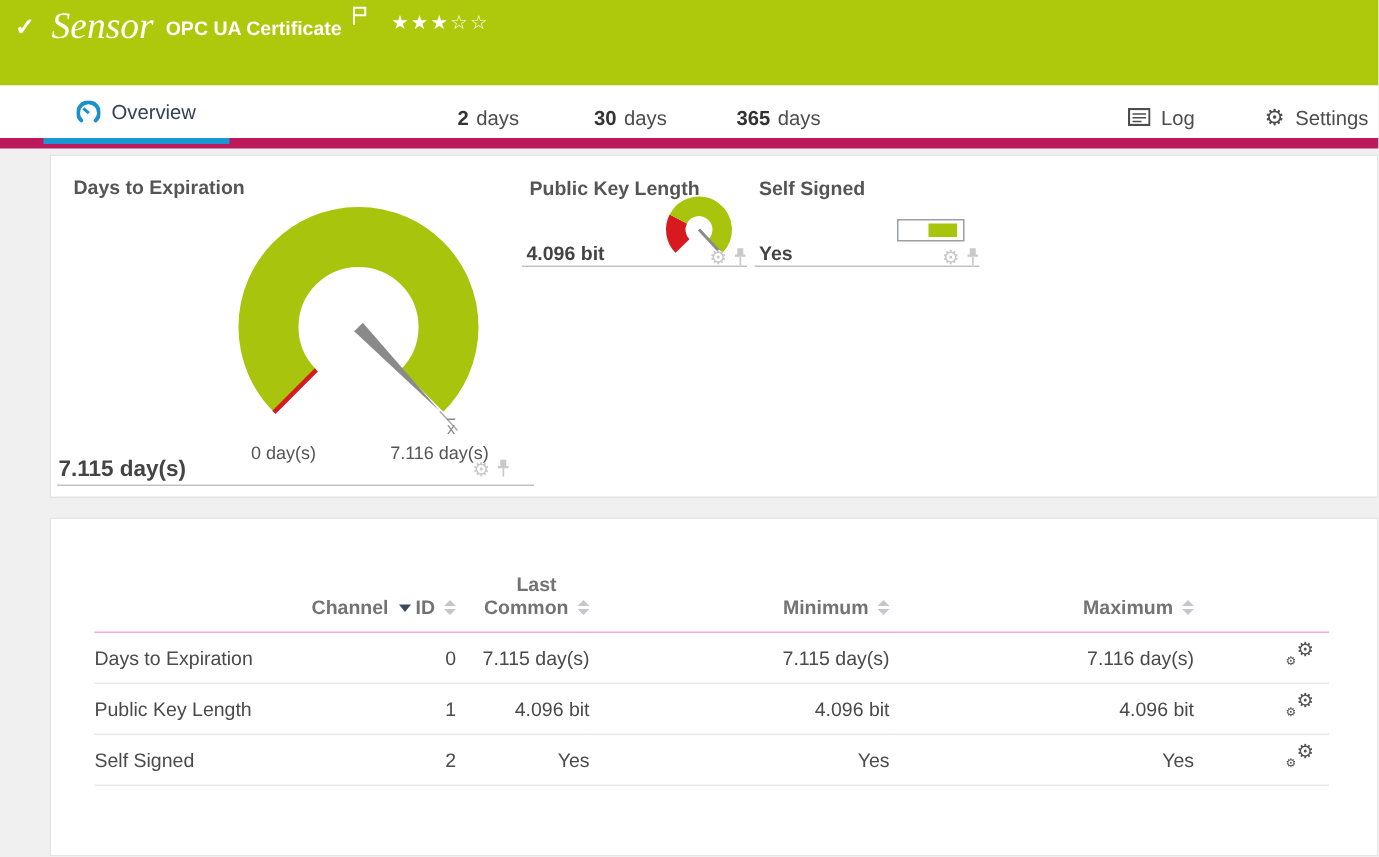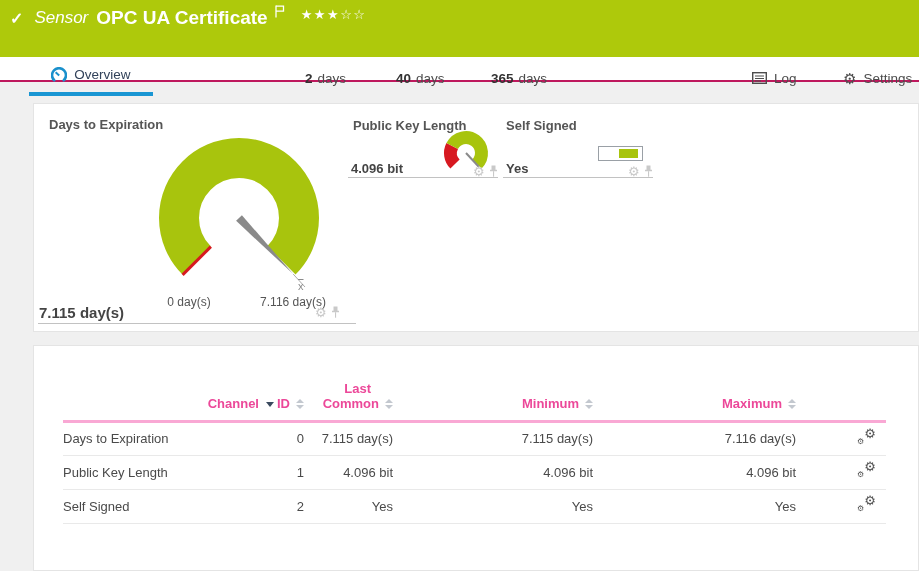--- a/index.html
+++ b/index.html
@@ -7,28 +7,28 @@
   body {
     position:relative;
     background:#f0f0f0;
     font-family:"Liberation Sans", sans-serif;
     color:#4d4d4d;
   }
   
   .banner { position:absolute; top:0; left:0; width:919px; height:57px; background:#aec90b; color:#fff; }
   .banner-l1 { position:absolute; top:4px; left:10px; display:flex; align-items:center; white-space:nowrap; }
   .check { font-size:16px; font-weight:bold; margin-right:11px; }
-  .kind { font-style:italic; font-size:17px; margin-right:8px; }
-  .sname { font-weight:bold; font-size:19px; }
+  .kind { font-style:italic; font-size:25px; margin-right:8px;font-family:Liberation Serif, serif; }
+  .sname { font-weight:bold; font-size:13px; }
   .flag { margin:0 0 10px 6px; }
   .stars { margin-left:16px; font-size:13px; letter-spacing:1.5px; position:relative; top:-4px; }
   .banner-l2 { position:absolute; top:29px; left:55px; font-size:12.5px; white-space:nowrap; }
   .lbl { font-weight:bold; }
   
-  .tabbar { position:absolute; top:57px; left:0; width:919px; height:25px; background:#fff; border-bottom:2px solid #be185d;text-decoration:underline; }
+  .tabbar { position:absolute; top:57px; left:0; width:919px; height:42px; background:#fff; border-bottom:7px solid #be185d;text-decoration:underline; }
   .tab { position:absolute; top:0; height:42px; display:flex; align-items:center; gap:7px; font-size:13.5px; color:#4d4d4d; cursor:pointer; white-space:nowrap; }
   .tab b { color:#333; margin-right:-2px; }
   .tab.active { height:39px; width:124px; justify-content:center; border-bottom:4px solid #1a96d3; color:#32425a; }
   .gear-glyph { font-size:15px; color:#4d4d4d; line-height:1; }
   
   .card { position:absolute; left:33px; width:886px; background:#fff; border:1px solid #e4e4e4; }
   .card1 { top:103px; height:229px; }
   .card2 { top:345px; height:226px; }
   .p-title { position:absolute; font-size:13px; font-weight:bold; color:#555; white-space:nowrap; }
   .p-value { position:absolute; font-weight:bold; color:#444; font-size:13px; white-space:nowrap; }
@@ -37,21 +37,21 @@
   .mean { position:absolute; font-size:11px; color:#8a8a8a; text-decoration:overline; }
   .panel-line { position:absolute; height:1px; background:#c2c2c2; }
   .panel-icons { position:absolute; display:flex; gap:4px; align-items:center; }
   .panel-icons .gear-lite { font-size:13px; color:#c9c9c9; line-height:1; }
   .big-gauge { position:absolute; left:110px; top:19px; }
   .mini-gauge { position:absolute; left:408px; top:25px; }
   .toggle { position:absolute; left:564px; top:42px; width:45px; height:15px; background:#fff; border:1px solid #9aa0a6; }
   .toggle-knob { position:absolute; right:4px; top:2px; width:19px; height:9px; background:#a8c40d; }
   
   table { position:absolute; left:29px; top:20px; width:823px; border-collapse:collapse; table-layout:fixed; font-size:13px; color:#4a4a4a; }
-  th { height:55px; vertical-align:bottom; padding:0 0 9px 0; font-size:13px; font-weight:bold; color:#ec4899; border-bottom:3px solid #f9a8d4; text-align:right; white-space:nowrap; }
+  th { height:55px; vertical-align:bottom; padding:0 0 9px 0; font-size:13px; font-weight:bold; color:#737373; border-bottom:1px solid #f9a8d4; text-align:right; white-space:nowrap; }
   th.ch { text-align:right; }
   td { height:34px; border-bottom:1px solid #e9e9e9; text-align:right; padding:0; white-space:nowrap; }
   td.ch { text-align:left; }
   td.gear-cell { padding-right:10px; }
   .caret-down { display:inline-block; width:0; height:0; border-left:4px solid transparent; border-right:4px solid transparent; border-top:5px solid #3a4a5e; margin-left:7px; vertical-align:middle; }
   .sorter { display:inline-flex; flex-direction:column; gap:2px; margin-left:6px; vertical-align:middle; }
   .s-up { width:0; height:0; border-left:4px solid transparent; border-right:4px solid transparent; border-bottom:4px solid #c3c8cf; }
   .s-down { width:0; height:0; border-left:4px solid transparent; border-right:4px solid transparent; border-top:4px solid #c3c8cf; }
   .chset { position:relative; display:inline-block; width:19px; height:17px; }
   .chset .g-big { position:absolute; right:0; top:-2px; font-size:13px; color:#555; line-height:1; }
@@ -81,21 +81,21 @@
       <path d="M3.2,13.3 A7,7 0 1 1 12.8,13.3" fill="none" stroke="#1a90cc" stroke-width="2.6" stroke-linecap="round"></path>
       <line x1="8.2" y1="8.4" x2="4.6" y2="5.2" stroke="#1a90cc" stroke-width="2"></line>
     </svg>
     <span>Overview</span>
   </div>
   <div class="tab" style="left:305px;">
     <b>2</b>
     <span>days</span>
   </div>
   <div class="tab" style="left:396px;">
-    <b>40</b>
+    <b>30</b>
     <span>days</span>
   </div>
   <div class="tab" style="left:491px;">
     <b>365</b>
     <span>days</span>
   </div>
   <div class="tab" style="left:752px;align-items:center;">
     <svg width="15" height="12" viewBox="0 0 15 12">
       <rect x="0.7" y="0.7" width="13.6" height="10.6" fill="none" stroke="#4d4d4d" stroke-width="1.4"></rect>
       <line x1="3" y1="4" x2="12" y2="4" stroke="#4d4d4d" stroke-width="1"></line>

